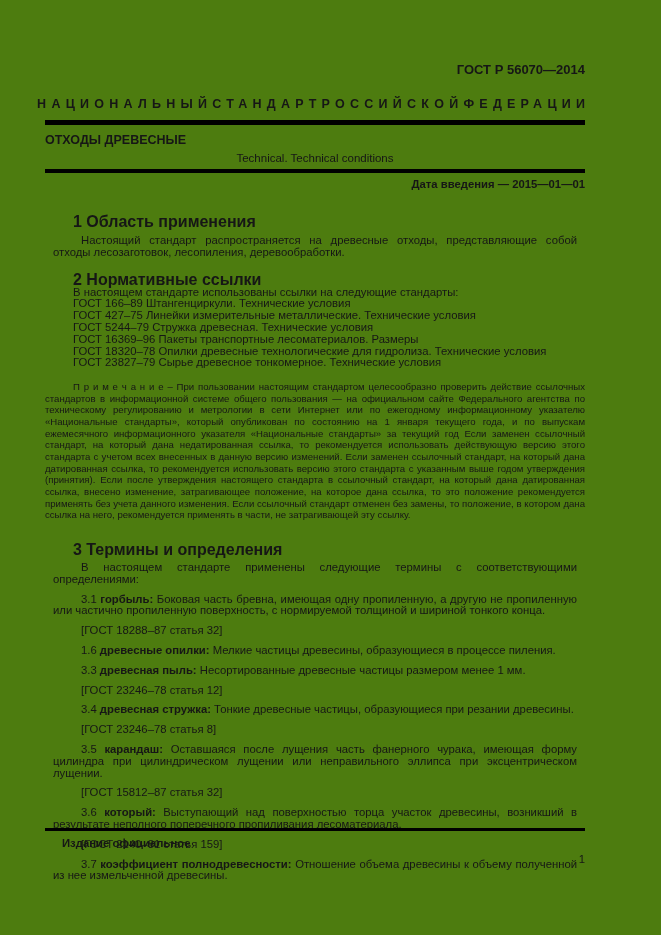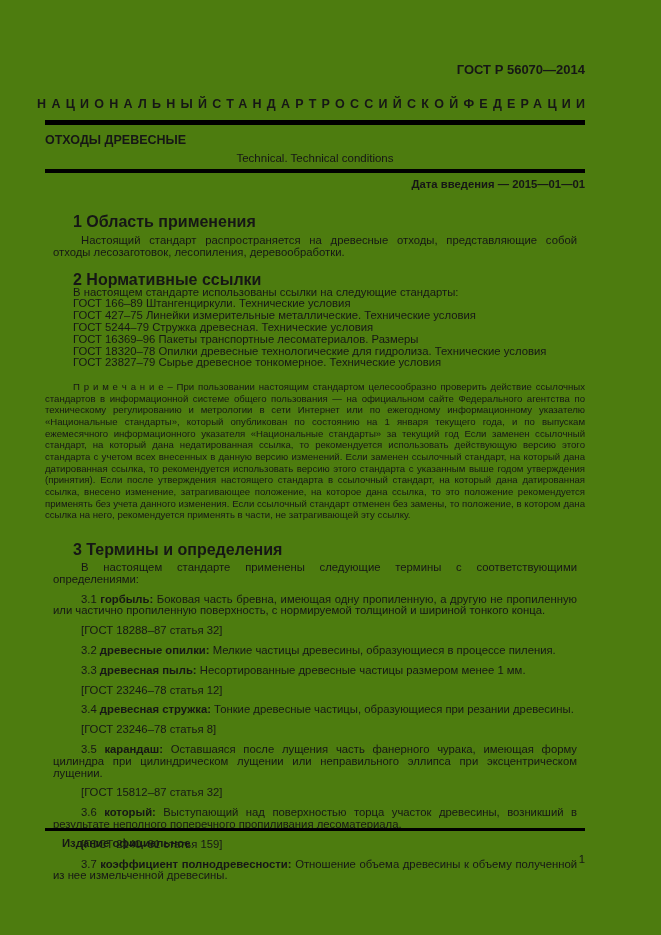--- a/index.html
+++ b/index.html
@@ -114,21 +114,21 @@
     <p class="ref">ГОСТ 23827–79 Сырье древесное тонкомерное. Технические условия</p>
 
     <p class="note"><span>П р и м е ч а н и е</span> <span>– При пользовании настоящим стандартом целесообразно проверить действие ссылочных стандартов в информационной системе общего пользования — на официальном сайте Федерального агентства по техническому регулированию и метрологии в сети Интернет или по ежегодному информационному указателю «Национальные стандарты», который опубликован по состоянию на 1 января текущего года, и по выпускам ежемесячного информационного указателя «Национальные стандарты» за текущий год Если заменен ссылочный стандарт, на который дана недатированная ссылка, то рекомендуется использовать действующую версию этого стандарта с учетом всех внесенных в данную версию изменений. Если заменен ссылочный стандарт, на который дана датированная ссылка, то рекомендуется использовать версию этого стандарта с указанным выше годом утверждения (принятия). Если после утверждения настоящего стандарта в ссылочный стандарт, на который дана датированная ссылка, внесено изменение, затрагивающее положение, на которое дана ссылка, то это положение рекомендуется применять без учета данного изменения. Если ссылочный стандарт отменен без замены, то положение, в котором дана ссылка на него, рекомендуется применять в части, не затрагивающей эту ссылку.</span></p>
 
     <h2 class="sec-h h3">3 Термины и определения</h2>
     <p class="para mt5">В настоящем стандарте применены следующие термины с соответствующими определениями:</p>
 
     <p class="para"><span>3.1</span> <b class="tn">горбыль:</b> <span>Боковая часть бревна, имеющая одну пропиленную, а другую не пропиленную или частично пропиленную поверхность, с нормируемой толщиной и шириной тонкого конца.</span></p>
     <p class="para src">[ГОСТ 18288–87 статья 32]</p>
 
-    <p class="para"><span>3.2</span> <b class="tn">древесные опилки:</b> <span>Мелкие частицы древесины, образующиеся в процессе пиления.</span></p>
+    <p class="para"><span>1.6</span> <b class="tn">древесные опилки:</b> <span>Мелкие частицы древесины, образующиеся в процессе пиления.</span></p>
 
     <p class="para"><span>3.3</span> <b class="tn">древесная пыль:</b> <span>Несортированные древесные частицы размером менее 1 мм.</span></p>
     <p class="para src">[ГОСТ 23246–78 статья 12]</p>
 
     <p class="para"><span>3.4</span> <b class="tn">древесная стружка:</b> <span>Тонкие древесные частицы, образующиеся при резании древесины.</span></p>
     <p class="para src">[ГОСТ 23246–78 статья 8]</p>
 
     <p class="para"><span>3.5</span> <b class="tn">карандаш:</b> <span>Оставшаяся после лущения часть фанерного чурака, имеющая форму цилиндра при цилиндрическом лущении или неправильного эллипса при эксцентрическом лущении.</span></p>
     <p class="para src">[ГОСТ 15812–87 статья 32]</p>
 

